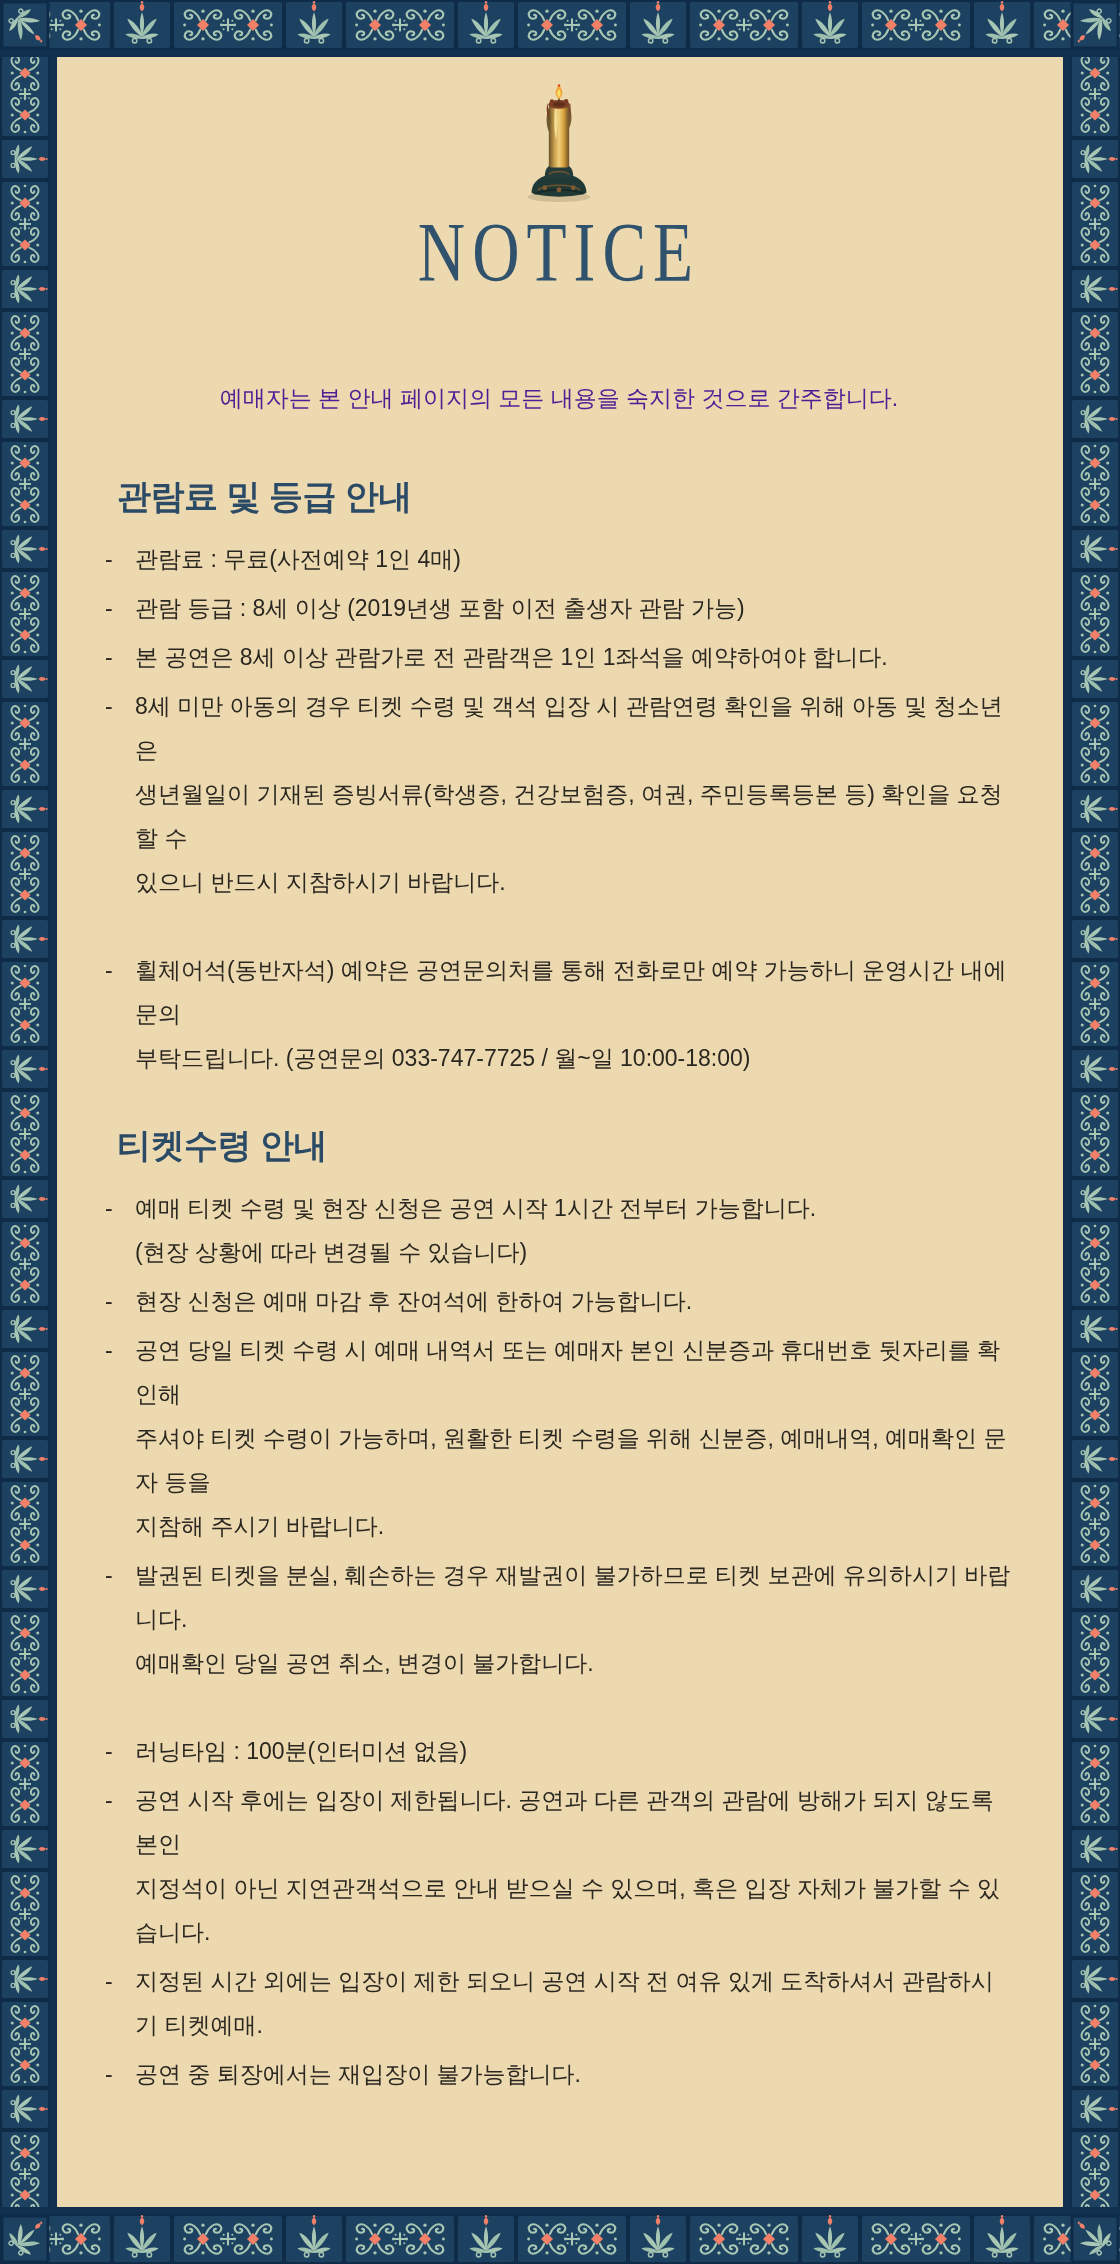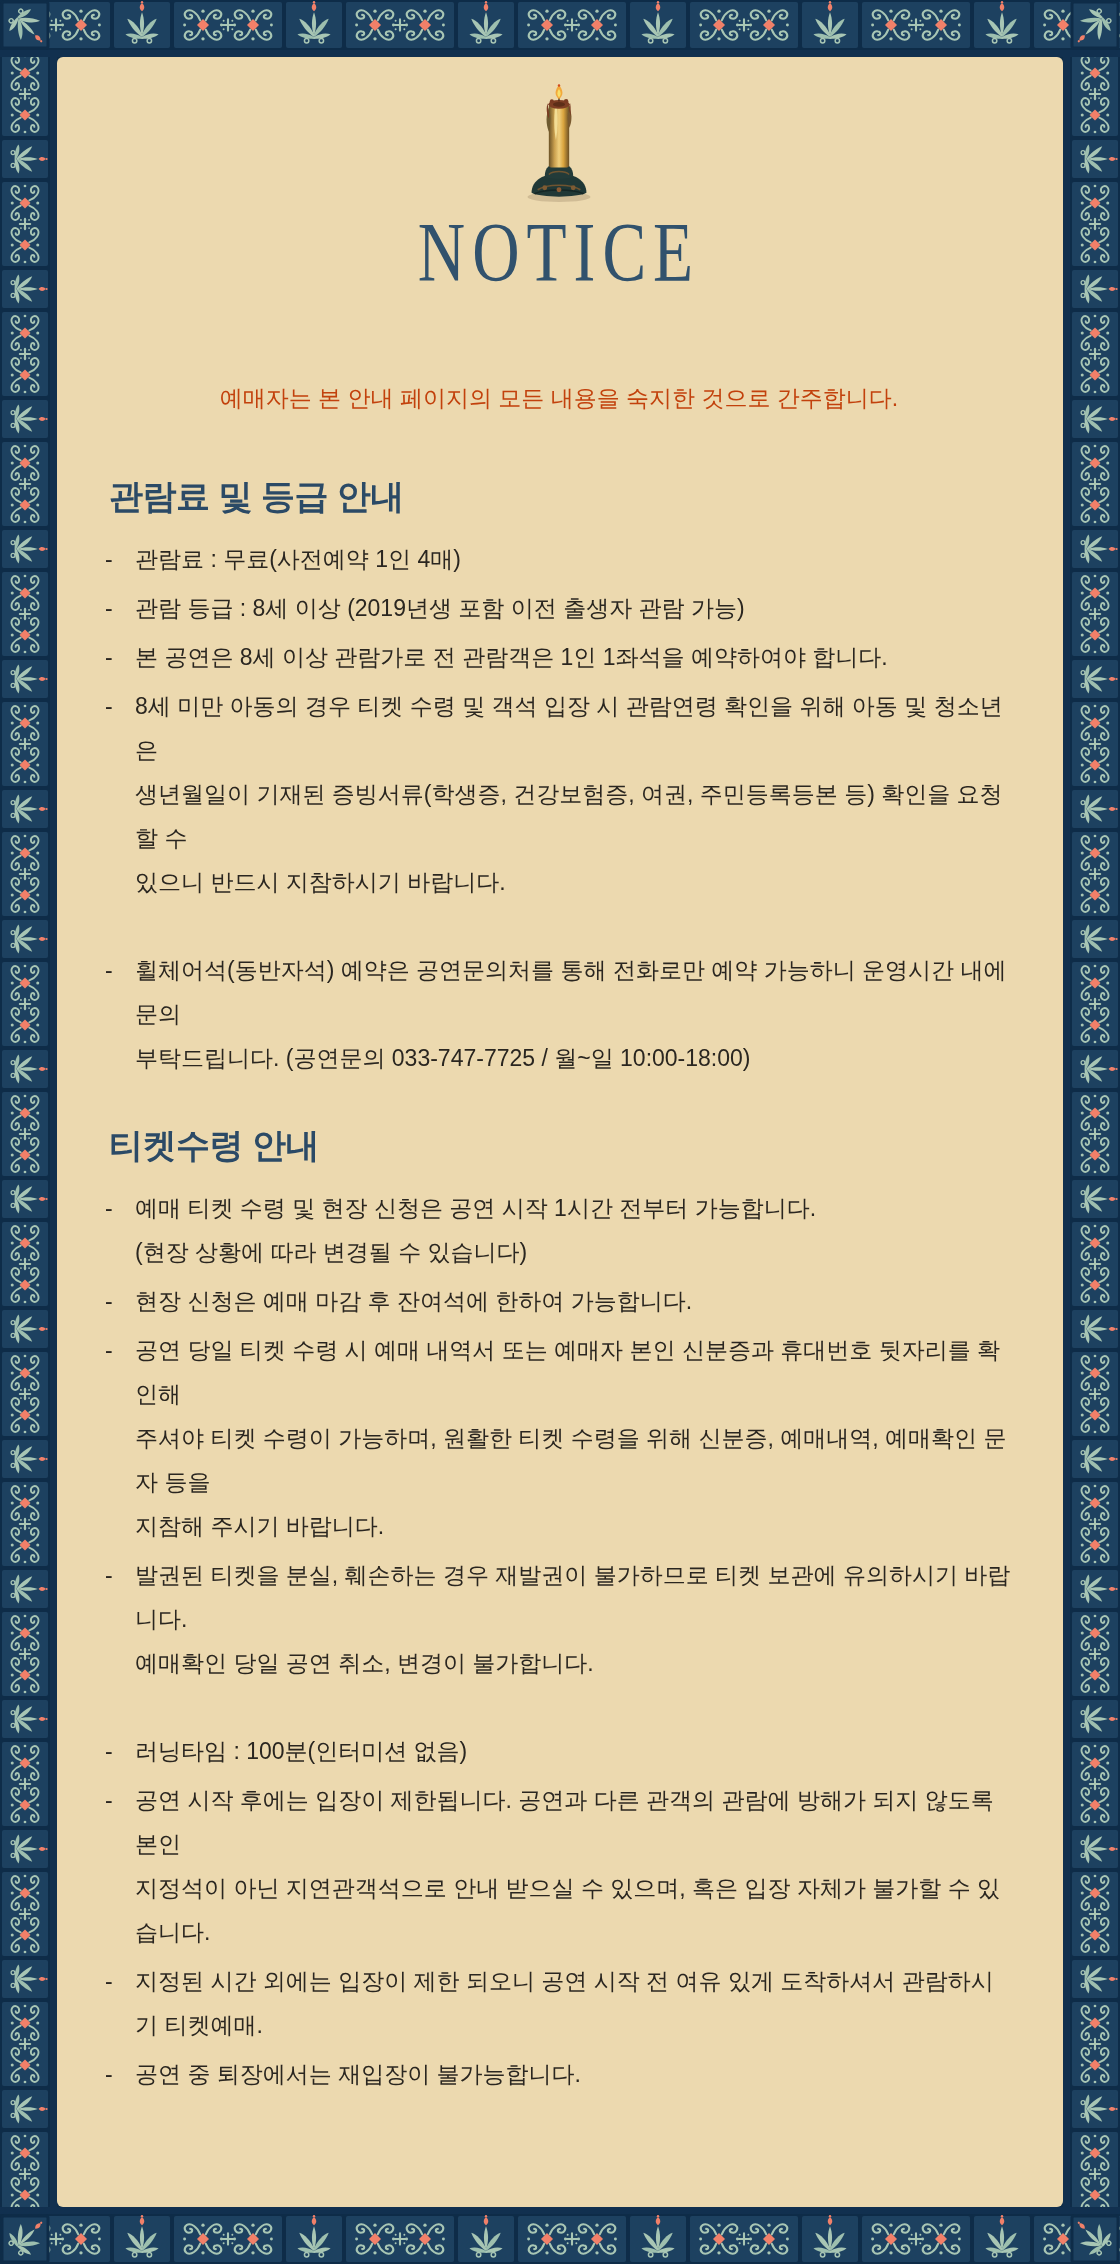--- a/index.html
+++ b/index.html
@@ -6,39 +6,39 @@
   body{
     width:1120px;height:2264px;position:relative;
     background:#0e2c48;
     font-family:"Liberation Sans","DejaVu Sans",sans-serif;
   }
   .border-svg{position:absolute;left:0;top:0;z-index:1;display:block;}
   .panel{
     position:absolute;left:57px;top:57px;width:1006px;height:2150px;
     background:#ecd9af;z-index:2;box-sizing:border-box;
     padding:0 50px 0 48px;overflow:hidden;
-    color:#2a2620;font-size:23px;border-radius:6px;
+    color:#2a2620;font-size:23px;
   }
   .candle{display:block;margin:26px auto 0;}
   .title{
     text-align:center;margin:8px 0 0;
     font-family:"Liberation Serif","DejaVu Serif",serif;
     font-weight:400;font-size:84px;line-height:1.0;
     letter-spacing:9px;color:#31526d;
     transform:scaleX(0.78);transform-origin:50% 50%;
     white-space:nowrap;
   }
   .intro{
     text-align:center;margin:88px 0 0;line-height:30px;
-    color:#c2410c;font-weight:500;
+    color:#4c1d95;font-weight:500;
   }
   .sections{margin-top:62px;}
   .sec h2{
     font-size:34px;line-height:42px;font-weight:600;
-    color:#2b4a66;margin:0 4px 20px;letter-spacing:-0.5px;
+    color:#2b4a66;margin:0 12px 20px;letter-spacing:-0.5px;
   }
   .sec ul{list-style:none;margin:0 0 44px;padding:0;}
   .sec li{
     display:flex;align-items:flex-start;
     margin:0 0 5px;line-height:44px;font-weight:500;
   }
   .dash{flex:0 0 30px;color:#2a2620;}
   .txt{white-space:pre-line;flex:1 1 auto;}
 </style>
 </head>

